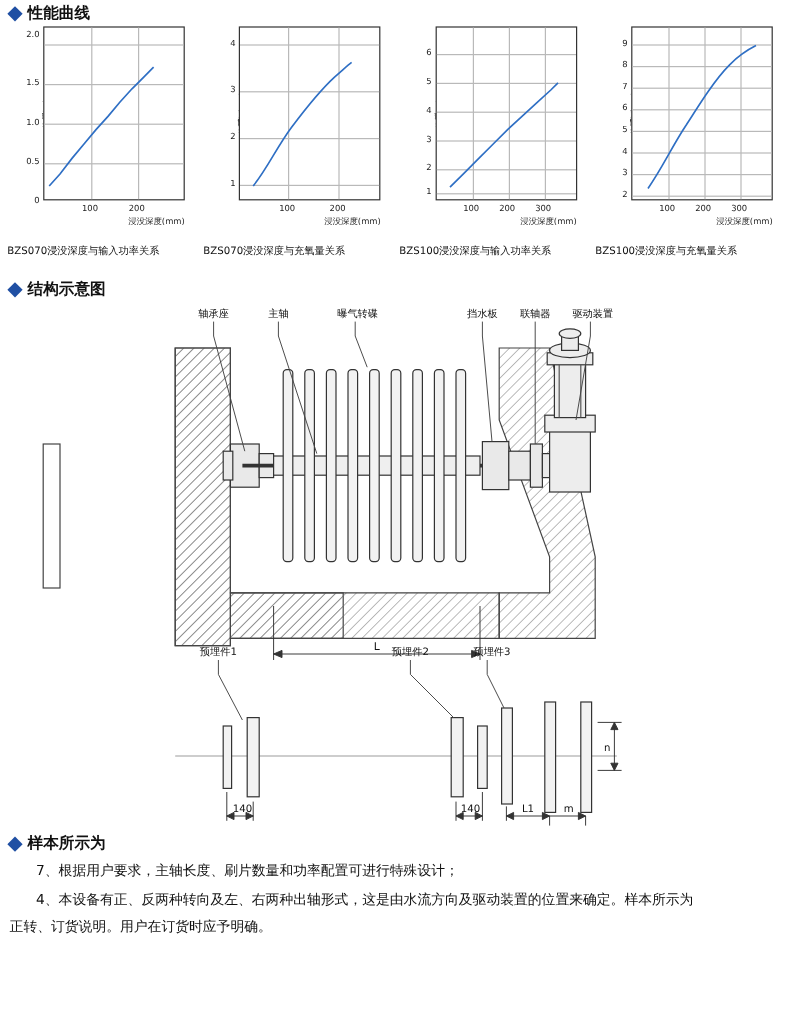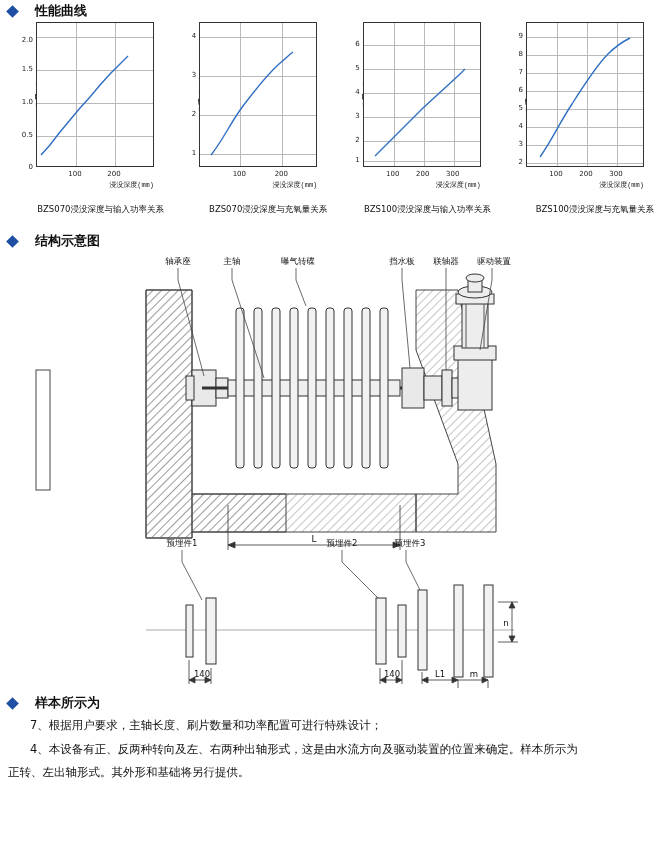--- a/index.html
+++ b/index.html
@@ -5,21 +5,21 @@
   html,body{margin:0;padding:0;}
   body{
     width:660px;height:848px;
     background:#ffffff;
     font-family:"DejaVu Sans","Liberation Sans",sans-serif;
     color:#1a1a1a;
     position:relative;
     overflow:hidden;
   }
   .section-head{
-    display:flex;align-items:center;gap:18px;
+    display:flex;align-items:center;gap:6px;
     font-size:13px;font-weight:bold;color:#111;
   }
   .diamond{
     width:9px;height:9px;background:#1f4fa3;
     transform:rotate(45deg);display:inline-block;
     flex:0 0 auto;
   }
   .head-1{position:absolute;left:8px;top:2px;}
   .head-2{position:absolute;left:8px;top:232px;}
   .head-3{position:absolute;left:8px;top:694px;}
@@ -48,26 +48,26 @@
     transform:translateX(-50%);white-space:nowrap;
   }
   .ylabel{
     position:absolute;left:-2px;top:0;height:145px;
     writing-mode:vertical-rl;transform:rotate(180deg);
     font-size:7px;color:#222;
     display:flex;align-items:center;justify-content:center;
   }
   .xlabel{
     position:absolute;top:158px;left:0;width:100%;
-    text-align:right;font-size:7px;color:#222;font-family:Liberation Mono, monospace;
+    text-align:right;font-size:7px;color:#222;
   }
   .curve{position:absolute;left:0;top:0;width:100%;height:145px;}
   .chart-caption{
     position:absolute;top:182px;left:0;width:100%;
-    text-align:right;font-size:8.5px;color:#111;
+    text-align:left;font-size:8.5px;color:#111;
   }
 
   
   .struct{
     position:absolute;left:6px;top:250px;width:648px;height:440px;
   }
   .struct svg{display:block;}
 
   
   .notes{
@@ -91,21 +91,21 @@
     <div class="chart-plot">
       <div class="ylabel">单位轴长输入功率(kw/m)</div>
       <div class="plot-box">
         <div class="grid-v" style="left:39px"></div>
         <div class="grid-v" style="left:78px"></div>
         <div class="grid-h" style="top:14px"></div>
         <div class="grid-h" style="top:47px"></div>
         <div class="grid-h" style="top:80px"></div>
         <div class="grid-h" style="top:113px"></div>
       </div>
-      <div class="ytick" style="top:18px">2.0</div>
+      <div class="ytick" style="top:7px">2.0</div>
       <div class="ytick" style="top:47px">1.5</div>
       <div class="ytick" style="top:80px">1.0</div>
       <div class="ytick" style="top:113px">0.5</div>
       <div class="ytick" style="top:145px">0</div>
       <div class="xtick" style="left:39px">100</div>
       <div class="xtick" style="left:78px">200</div>
       <svg class="curve" viewBox="0 0 118 145" preserveAspectRatio="none">
         <polyline points="5,133 14,123 24,110 34,98 44,86 54,75 64,63 74,52 84,42 92,34" fill="none" stroke="#2f6fc4" stroke-width="1.4"></polyline>
       </svg>
       <div class="xlabel">浸没深度(mm)</div>
@@ -356,14 +356,14 @@
 </div>
 
 <div class="section-head head-3">
   <span class="diamond"></span>
   <span>样本所示为</span>
 </div>
 
 <div class="notes">
   <p class="note-item" style="margin-left:22px">7、根据用户要求，主轴长度、刷片数量和功率配置可进行特殊设计；</p>
   <p class="note-item" style="margin-left:22px">4、本设备有正、反两种转向及左、右两种出轴形式，这是由水流方向及驱动装置的位置来确定。样本所示为</p>
-  <p class="note-cont">正转、左出轴形式。其外形和基础将另行提供。</p>
+  <p class="note-cont">正转、订货说明。用户在订货时应予明确。</p>
 </div>
 
 </body></html>

